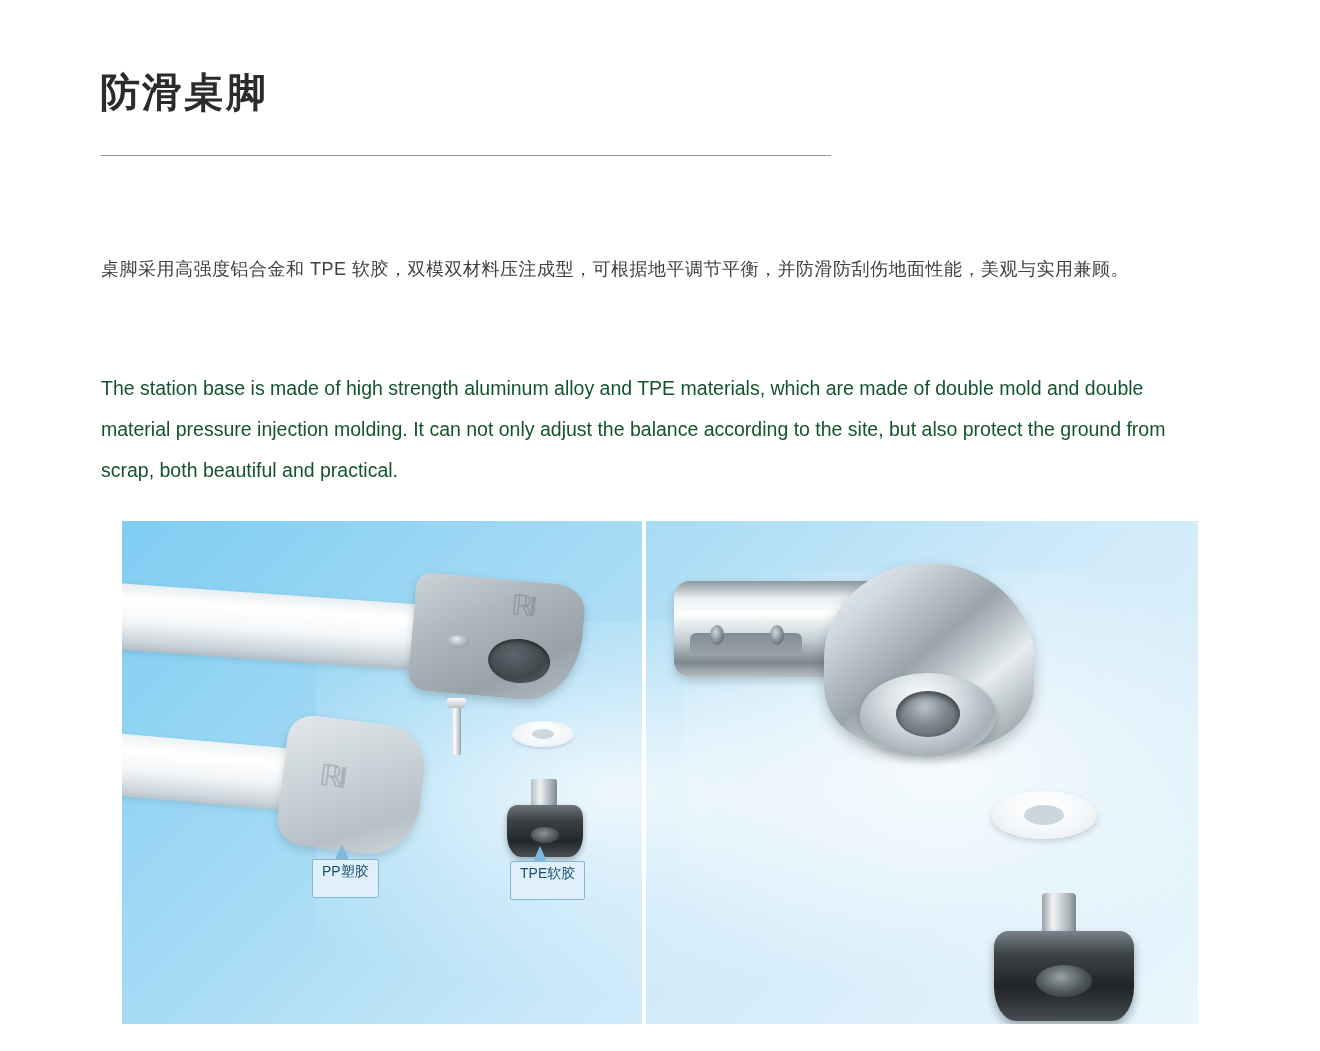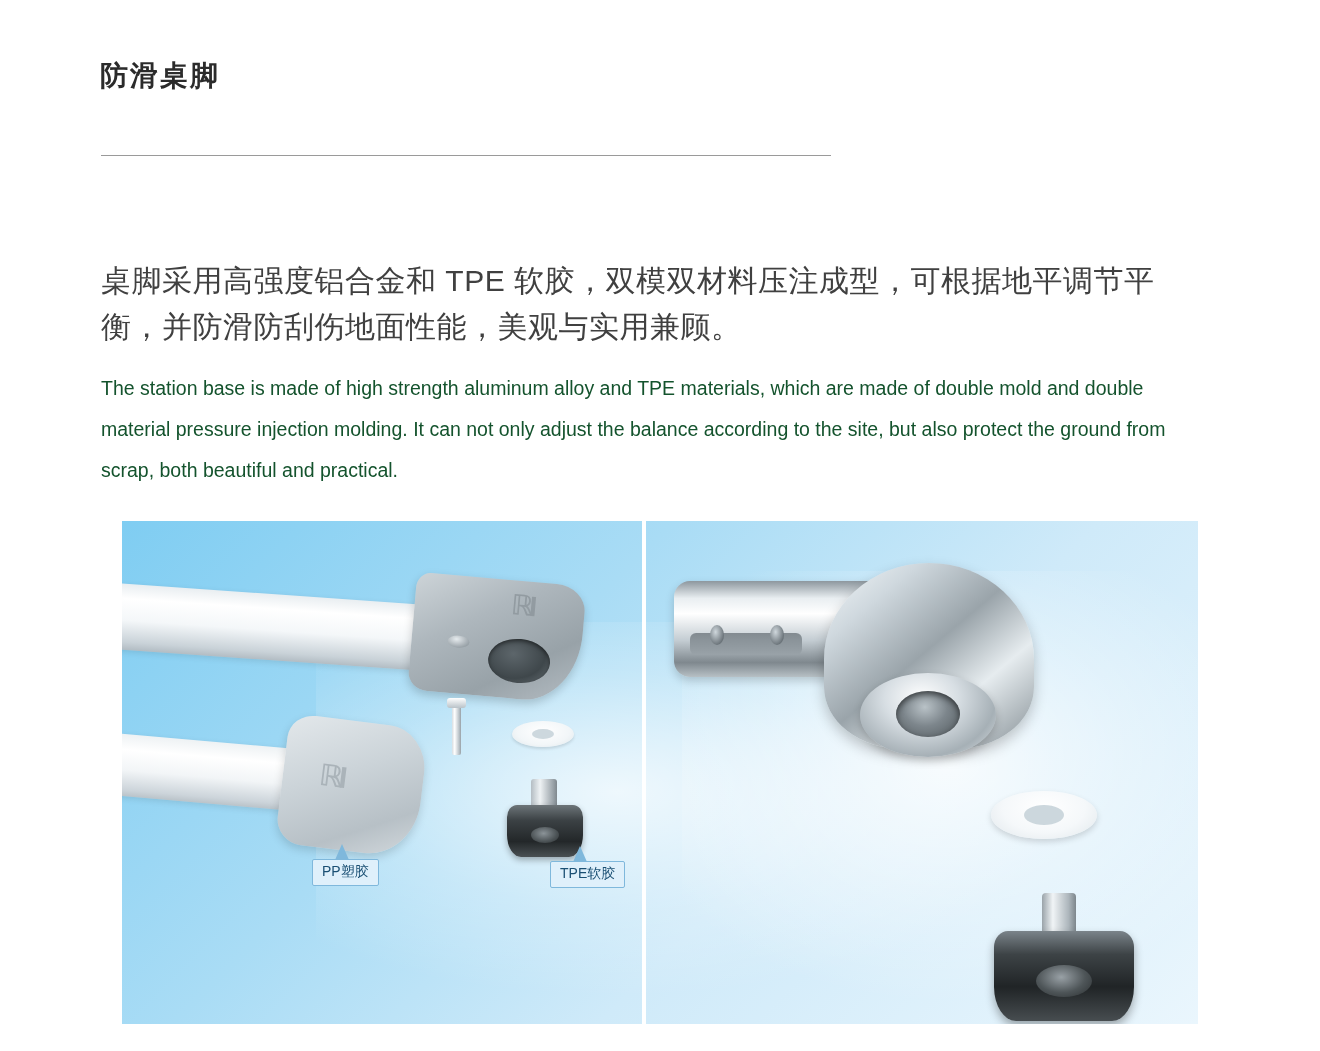--- a/index.html
+++ b/index.html
@@ -18,39 +18,39 @@
   .page {
     position: absolute;
     left: 0; top: 0;
     width: 1320px;
     height: 1051px;
   }
   .title {
     position: absolute;
     left: 100px;
     top: 38px;
-    font-size: 28px;
+    font-size: 40px;
     font-weight: bold;
     letter-spacing: 2px;
     color: #2b2b2b;
   }
   .title-rule {
     position: absolute;
     left: 101px;
     top: 155px;
     width: 730px;
     height: 1px;
     background: #9a9a9a;
   }
   .para-cn {
     position: absolute;
     left: 101px;
     top: 228px;
     width: 1100px;
-    font-size: 30px;
+    font-size: 18px;
     line-height: 46px;
     color: #404040;
     letter-spacing: 0.5px;
   }
   .para-en {
     position: absolute;
     left: 101px;
     top: 348px;
     width: 1095px;
     font-size: 19.5px;
@@ -364,36 +364,36 @@
     background: radial-gradient(ellipse at 45% 38%, #99a1a6 0%, #4e5558 55%, #2a2e30 100%);
   }
 
   
   .callout {
     position: absolute;
     background: #dff0fb;
     border: 1px solid #7fb8dc;
     color: #1a4f73;
     font-size: 14px;
-    padding: 3px 9px 4px;
+    padding: 3px 9px 16px;
     border-radius: 2px;
     white-space: nowrap;
     font-family: "Liberation Sans","DejaVu Sans",sans-serif;
   }
   .callout .arrow {
     position: absolute;
     left: 22px;
     top: -16px;
     width: 0; height: 0;
     border-left: 7px solid transparent;
     border-right: 7px solid transparent;
     border-bottom: 16px solid #7fb8dc;
   }
   .callout-pp { left: 190px; top: 338px; }
-  .callout-tpe { left: 388px; top: 340px; margin-left: 40px; }
+  .callout-tpe { left: 388px; top: 340px; }
 </style>
 </head>
 <body>
 
 <div class="page">
 
   <h1 class="title">防滑桌脚</h1>
   <div class="title-rule"></div>
 
   <p class="para-cn">桌脚采用高强度铝合金和 TPE 软胶，双模双材料压注成型，可根据地平调节平衡，并防滑防刮伤地面性能，美观与实用兼顾。</p>

